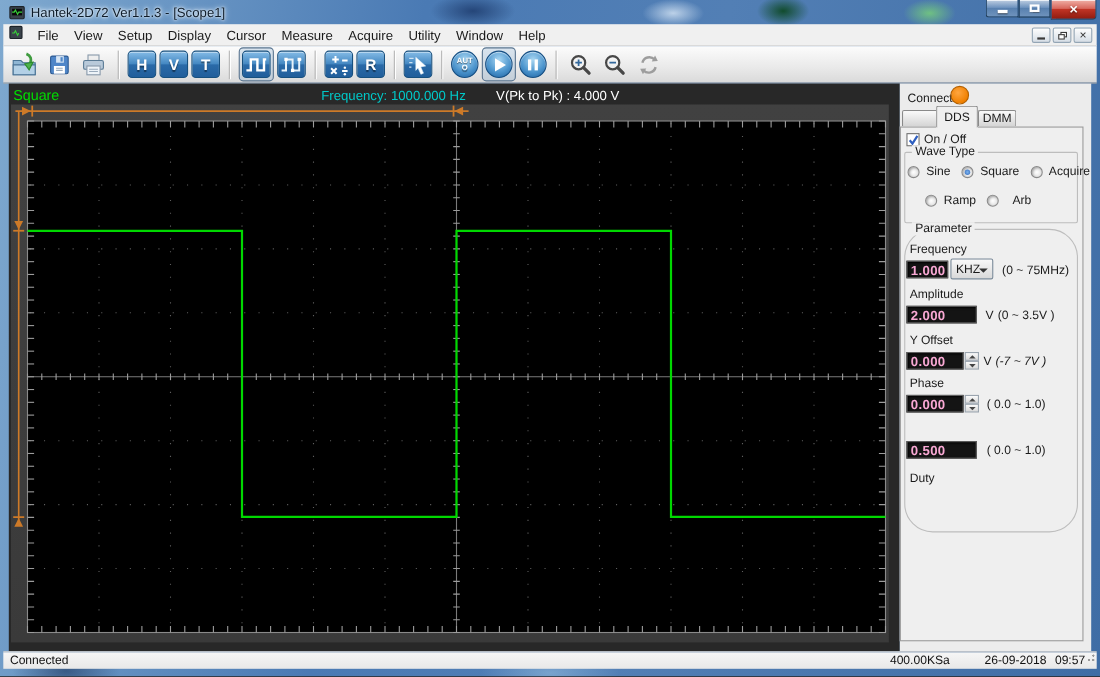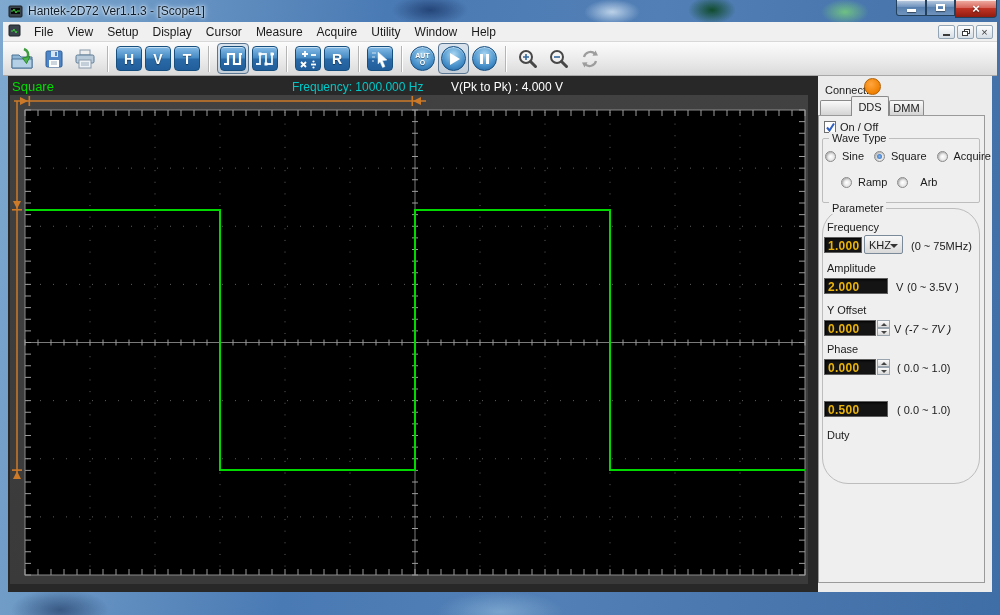--- a/index.html
+++ b/index.html
@@ -86,21 +86,21 @@
   .gb-label{position:absolute;top:-7px;left:6px;background:#efefef;padding:0 3px;font-size:11px;}
   .radio{width:11px;height:11px;border-radius:50%;border:1px solid #8a8a8a;
     background:radial-gradient(#ffffff,#d8d8d8);box-shadow:inset 1px 1px 2px rgba(0,0,0,.25);
     display:flex;align-items:center;justify-content:center;}
   .radio.sel::after{content:"";width:5px;height:5px;border-radius:50%;
     background:radial-gradient(#7db4ef,#2f66b8);display:block;}
   .radio-row{position:absolute;display:flex;align-items:center;}
   .radio-row .rl{margin:0 10px 0 6px;}
   .plabel{position:absolute;font-size:11px;}
   .val-input{position:absolute;height:16px;background:#141414;border:1px solid #5f5f5f;
-    box-shadow:inset 1px 1px 2px #000;color:#eab308;font-weight:bold;font-size:12px;
+    box-shadow:inset 1px 1px 2px #000;color:#f9a8d4;font-weight:bold;font-size:12px;
     padding:1px 0 0 3px;letter-spacing:.3px;}
   .combo{position:absolute;height:19px;border:1px solid #7a8a99;border-radius:2px;
     background:linear-gradient(#f8f8f8,#d9d9d9);display:flex;align-items:center;
     padding-left:4px;font-size:11px;}
   .combo-arrow{position:absolute;right:4px;top:8px;width:0;height:0;
     border-left:4px solid transparent;border-right:4px solid transparent;border-top:4px solid #333;}
   .spinner{position:absolute;width:13px;height:16px;display:flex;flex-direction:column;}
   .spinner span{flex:1;border:1px solid #9aa4ae;background:linear-gradient(#fbfbfb,#d9d9d9);
     display:flex;align-items:center;justify-content:center;}
   .spin-up{width:0;height:0;border-left:3px solid transparent;border-right:3px solid transparent;border-bottom:3px solid #444;}
@@ -719,13 +719,20 @@
           </div>
         <span class="range-txt" style="left:74px;top:153px;">( 0.0 ~ 1.0)</span>
 
         <span class="plabel" style="left:4px;top:176px;margin-top:44px;">Duty</span>
         <div class="val-input" style="left:1px;top:192px;width:64px;">0.500</div>
         <span class="range-txt" style="left:74px;top:195px;">( 0.0 ~ 1.0)</span>
       </div>
     </div>
   </div>
 
+  <div class="statusbar">
+    <span class="st-conn">Connected</span>
+    <span class="st-rate">400.00KSa</span>
+    <span class="st-date">26-09-2018</span>
+    <span class="st-time">09:57</span>
+    <span class="grip"></span>
+  </div>
 </div>
 
 </body></html>

